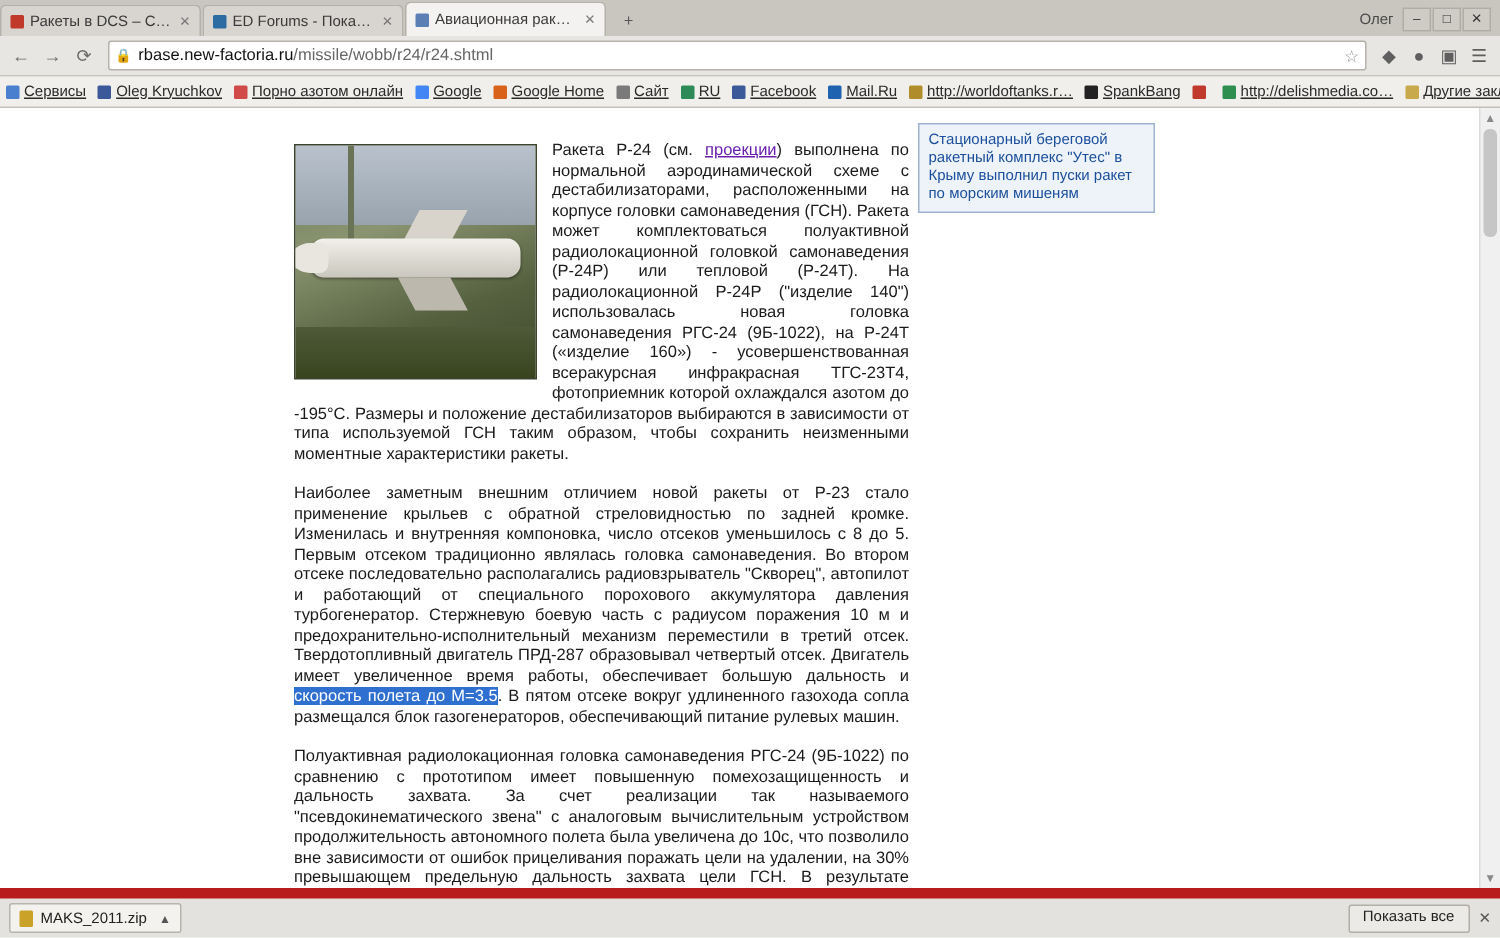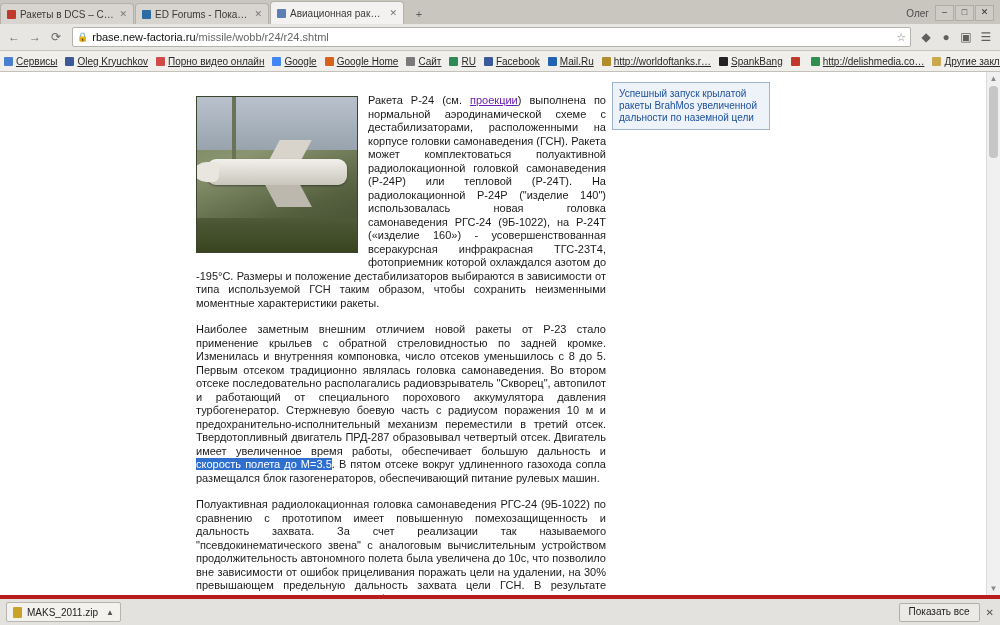--- a/index.html
+++ b/index.html
@@ -77,21 +77,21 @@
   .newsitem:last-child{border-bottom:none;}
   .newsitem.alt{background:#dbe7f6;}
 
   
   .vscroll{position:absolute;right:0;top:0;width:13px;height:100%;background:#f0f0f0;border-left:1px solid #dcdcdc;}
   .vthumb{position:absolute;left:2px;top:14px;width:9px;height:72px;background:#c6c6c6;border-radius:4px;}
   .vup,.vdown{position:absolute;left:0;width:13px;height:13px;color:#8a8a8a;font-size:8px;text-align:center;line-height:13px;}
   .vup{top:0;} .vdown{bottom:0;}
 
   
-  .downloadbar{height:26px;background:#e4e2de;border-top:4px solid #b91c1c;display:flex;align-items:center;
+  .downloadbar{height:26px;background:#e4e2de;border-top:7px solid #b91c1c;display:flex;align-items:center;
                padding:0 6px;}
   .dlitem{height:18px;background:#f3f2ef;border:1px solid #b8b4ae;border-radius:2px;display:flex;align-items:center;
           padding:0 6px;font-size:10px;color:#222;}
   .dlitem .dlico{width:9px;height:11px;background:#c9a227;margin-right:5px;border-radius:1px;}
   .dlitem .caret{margin-left:8px;color:#555;font-size:8px;}
   .dl-right{margin-left:auto;display:flex;align-items:center;gap:6px;}
   .showall{height:17px;border:1px solid #b2aea8;background:#eceae6;border-radius:2px;
            font-size:10px;color:#222;padding:0 9px;line-height:15px;}
   .dlclose{color:#555;font-size:10px;}
 </style>
@@ -148,21 +148,21 @@
     <div class="bm">
         <span class="bico" style="background:#4a7fd0"></span>
         <span>Сервисы</span>
       </div>
     <div class="bm">
         <span class="bico" style="background:#3b5998"></span>
         <span>Oleg Kryuchkov</span>
       </div>
     <div class="bm">
         <span class="bico" style="background:#d04a4a"></span>
-        <span>Порно видео онлайн</span>
+        <span>Порно азотом онлайн</span>
       </div>
     <div class="bm">
         <span class="bico" style="background:#4285f4"></span>
         <span>Google</span>
       </div>
     <div class="bm">
         <span class="bico" style="background:#d8621a"></span>
         <span>Google Home</span>
       </div>
     <div class="bm">
@@ -222,21 +222,21 @@
 
           <p><span>Ракета Р-24 (см. </span><a class="inline" href="#">проекции</a><span>) выполнена по нормальной аэродинамической схеме с дестабилизаторами, расположенными на корпусе головки самонаведения (ГСН). Ракета может комплектоваться полуактивной радиолокационной головкой самонаведения (Р-24Р) или тепловой (Р-24Т). На радиолокационной Р-24Р ("изделие 140") использовалась новая головка самонаведения РГС-24 (9Б-1022), на Р-24Т («изделие 160») - усовершенствованная всеракурсная инфракрасная ТГС-23Т4, фотоприемник которой охлаждался азотом до -195°С. Размеры и положение дестабилизаторов выбираются в зависимости от типа используемой ГСН таким образом, чтобы сохранить неизменными моментные характеристики ракеты.</span></p>
 
           <p><span>Наиболее заметным внешним отличием новой ракеты от Р-23 стало применение крыльев с обратной стреловидностью по задней кромке. Изменилась и внутренняя компоновка, число отсеков уменьшилось с 8 до 5. Первым отсеком традиционно являлась головка самонаведения. Во втором отсеке последовательно располагались радиовзрыватель "Скворец", автопилот и работающий от специального порохового аккумулятора давления турбогенератор. Стержневую боевую часть с радиусом поражения 10 м и предохранительно-исполнительный механизм переместили в третий отсек. Твердотопливный двигатель ПРД-287 образовывал четвертый отсек. Двигатель имеет увеличенное время работы, обеспечивает большую дальность и</span> <span class="sel">скорость полета до М=3.5</span><span>. В пятом отсеке вокруг удлиненного газохода сопла размещался блок газогенераторов, обеспечивающий питание рулевых машин.</span></p>
 
           <p>Полуактивная радиолокационная головка самонаведения РГС-24 (9Б-1022) по сравнению с прототипом имеет повышенную помехозащищенность и дальность захвата. За счет реализации так называемого "псевдокинематического звена" с аналоговым вычислительным устройством продолжительность автономного полета была увеличена до 10с, что позволило вне зависимости от ошибок прицеливания поражать цели на удалении, на 30% превышающем предельную дальность захвата цели ГСН. В результате дальность пуска в переднюю полусферу увеличилась с 25 до 32км, в заднюю - с 15 до 20км.</p>
 
         </div>
 
         <div class="newsbox">
-          <div class="newsitem">Успешный запуск крылатой ракеты BrahMos увеличенной дальности по наземной цели</div>
+          <div class="newsitem">Стационарный береговой ракетный комплекс "Утес" в Крыму выполнил пуски ракет по морским мишеням</div>
         </div>
       </div>
 
       <div class="vscroll">
         <div class="vup">▲</div>
         <div class="vthumb"></div>
         <div class="vdown">▼</div>
       </div>
     </div>
   </div>

